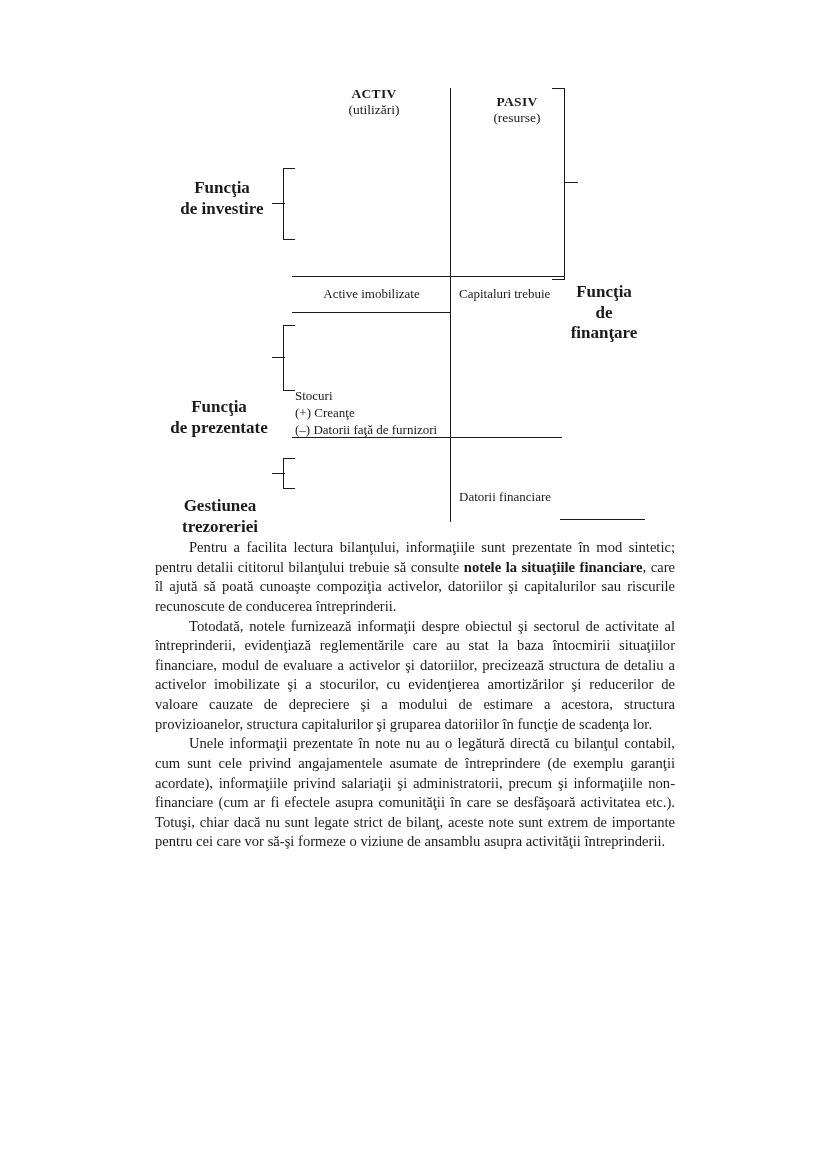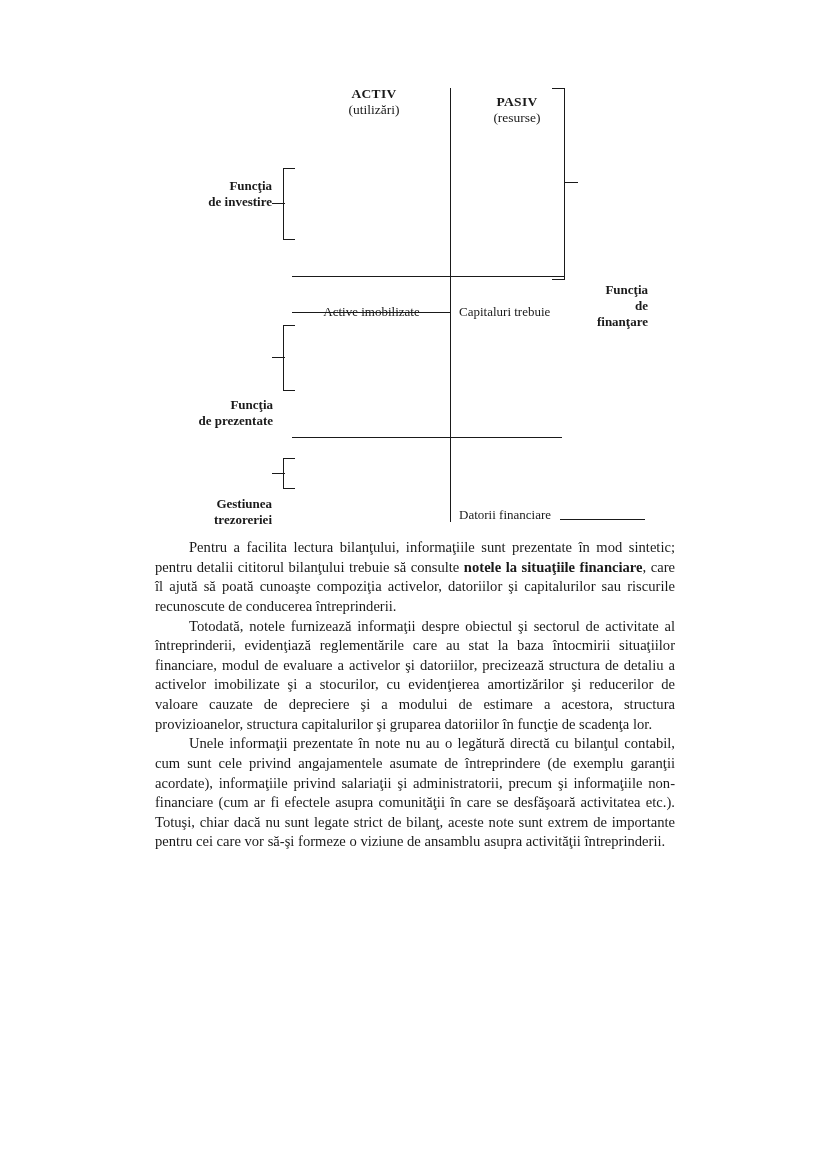--- a/index.html
+++ b/index.html
@@ -41,31 +41,30 @@
     display: block;
   }
   .hdr .sub {
     font-weight: normal;
     display: block;
   }
 
   
   .fnlabel {
     font-weight: bold;
-    font-size: 13px;
+    font-size: 17px;
     line-height: 1.22;
-    text-align: right;
+    text-align: center;
   }
   .fnlabel span { display: block; }
 
   
   .rowtext {
     font-size: 13px;
     line-height: 1.30;
-    margin-top: 18px;
   }
   .rowtext span { display: block; white-space: nowrap; }
   .rowtext.center { text-align: center; }
 
   
   .hline {
     position: absolute;
     height: 0;
     border-top: 1.6px solid #1a1a1a;
   }
@@ -158,20 +157,25 @@
     <span>Capitaluri trebuie</span>
   </div>
 
   <div class="bracket left" style="left:283px; top:325px; width:12px; height:66px;"></div>
   <div class="tick" style="left:272px; top:357px; width:13px;"></div>
   <div class="node fnlabel" style="left:165px; top:397px; width:108px;">
     <span>Funcţia</span>
     <span>de prezentate</span>
   </div>
 
+  <div class="node rowtext" style="left:295px; top:388px; width:160px;">
+    <span>Stocuri</span>
+    <span>(+) Creanţe</span>
+    <span>(–) Datorii faţă de furnizori</span>
+  </div>
 
   <div class="hline" style="left:292px; top:437px; width:270px;"></div>
 
   <div class="bracket left" style="left:283px; top:458px; width:12px; height:31px;"></div>
   <div class="tick" style="left:272px; top:473px; width:13px;"></div>
   <div class="node fnlabel" style="left:168px; top:496px; width:104px;">
     <span>Gestiunea</span>
     <span>trezoreriei</span>
   </div>
 

